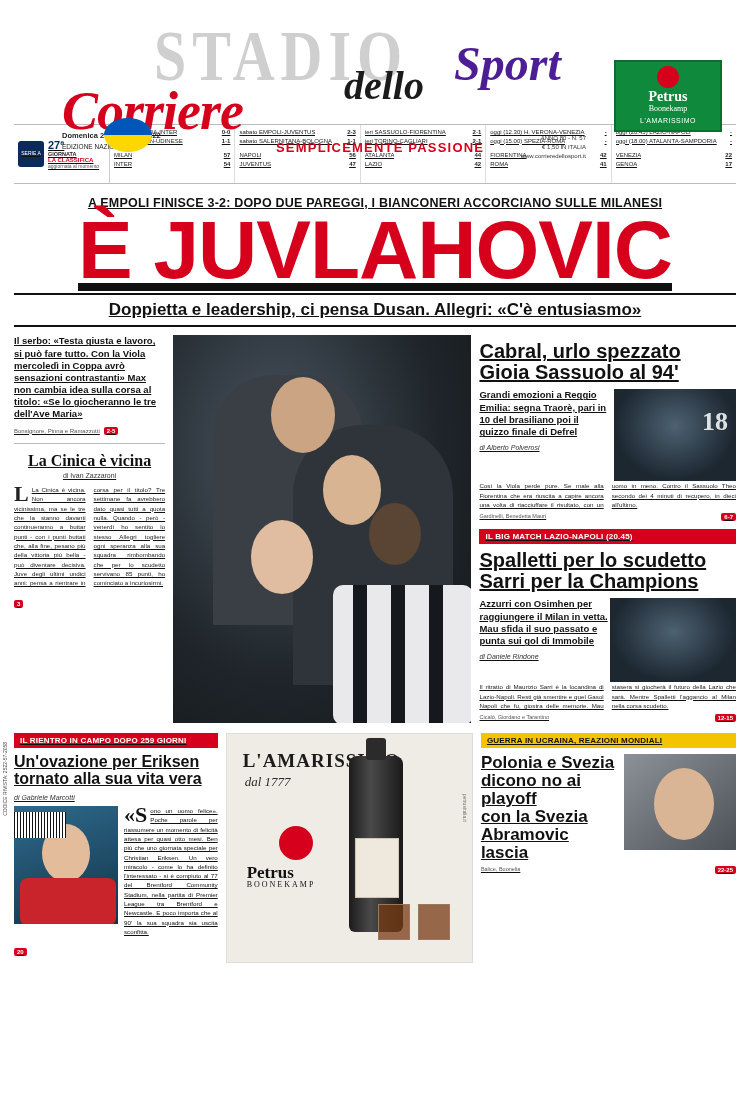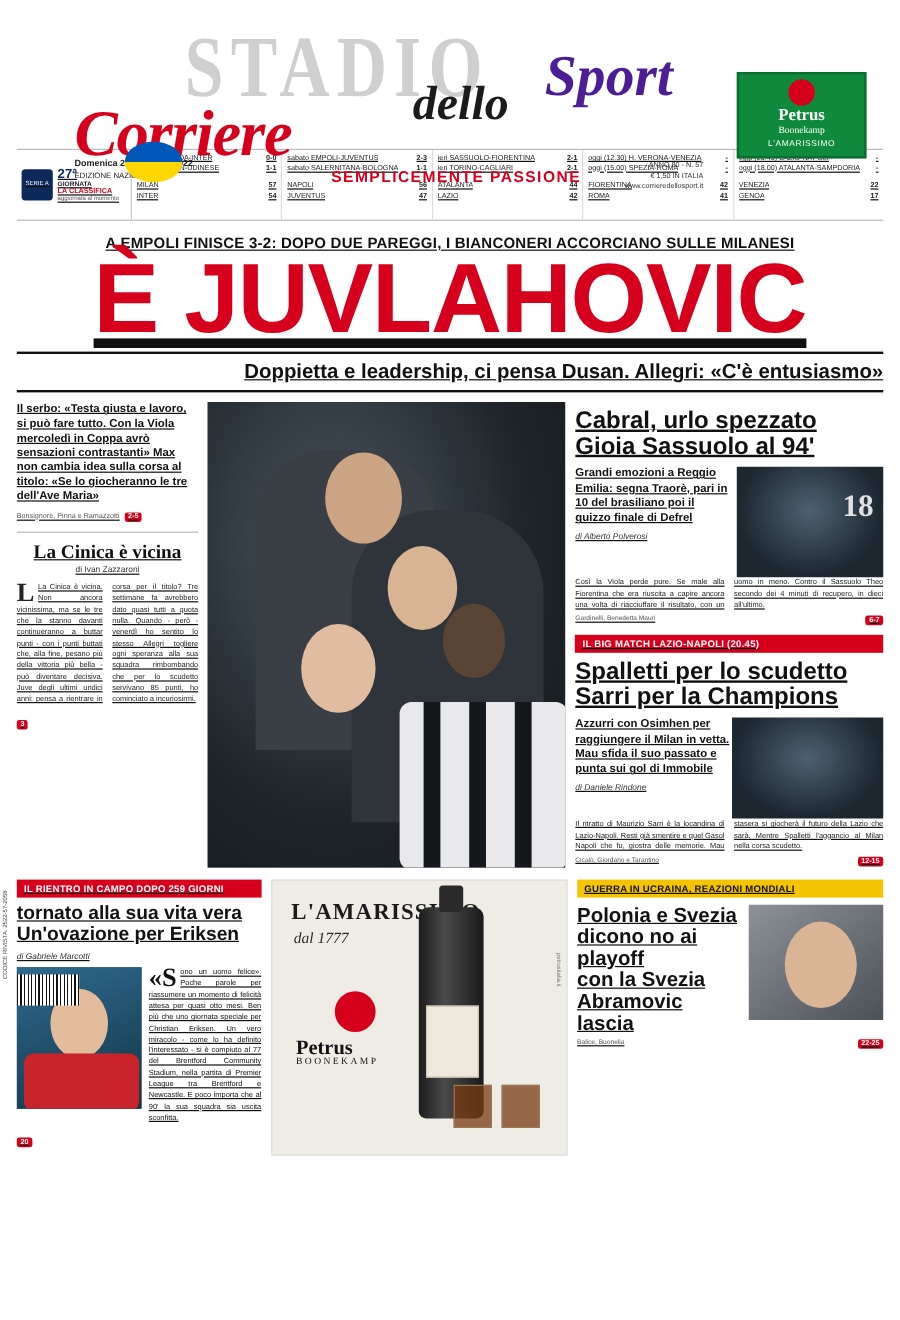--- a/index.html
+++ b/index.html
@@ -100,21 +100,21 @@
   .overline{
     text-align:center;font-weight:700;font-size:12.5px;margin:12px 0 2px;letter-spacing:.2px;
   }
   .maintitle{
     text-align:center;color:#d6001c;
     font-family:"Liberation Sans", sans-serif;
     font-weight:700;font-size:82px;line-height:.92;
     letter-spacing:-1px;margin:2px 0 6px;
   }
   .subrule{border-top:2px solid #111;border-bottom:2px solid #111;padding:5px 0;margin-bottom:8px;}
-  .subtitle{text-align:right;font-weight:700;font-size:17px;}
+  .subtitle{text-align:center;font-weight:700;font-size:17px;}
 
   
   .grid{display:flex;gap:8px;}
   .colL{width:152px;}
   .colC{width:300px;}
   .colR{width:258px;}
 
   .quotebox{font-size:9.5px;line-height:1.28;font-weight:700;}
   .byline-sm{font-size:6px;color:#555;margin-top:6px;display:flex;align-items:center;gap:4px;}
   .pg{background:#d6001c;color:#fff;font-size:6px;padding:1px 3px;border-radius:2px;font-weight:700;}
@@ -399,22 +399,22 @@
         <span class="pg">12-15</span>
       </div>
     </div>
   </div>
 
   <div class="bottom">
 
     <div class="bl">
       <div class="redbar">IL RIENTRO IN CAMPO DOPO 259 GIORNI</div>
       <div class="art-title" style="font-size:16px">
+        <div>Un'ovazione per Eriksen</div>
         <div>tornato alla sua vita vera</div>
-        <div>Un'ovazione per Eriksen</div>
       </div>
       <div class="art-by">di Gabriele Marcotti</div>
       <div style="display:flex;gap:6px">
         <div class="eriksen-photo" style="width:104px">
           <div class="g"></div>
             <div class="face"></div>
             <div class="shirt"></div>
         </div>
         <div style="flex:1;font-size:6.2px;line-height:1.5;text-align:justify">
           <span class="dropcap">«S</span><span>ono un uomo felice». Poche parole per riassumere un momento di felicità attesa per quasi otto mesi. Ben più che uno giornata speciale per Christian Eriksen. Un vero miracolo - come lo ha definito l'interessato - si è compiuto al 77 del Brentford Community Stadium, nella partita di Premier League tra Brentford e Newcastle. E poco importa che al 90' la sua squadra sia uscita sconfitta.</span>

